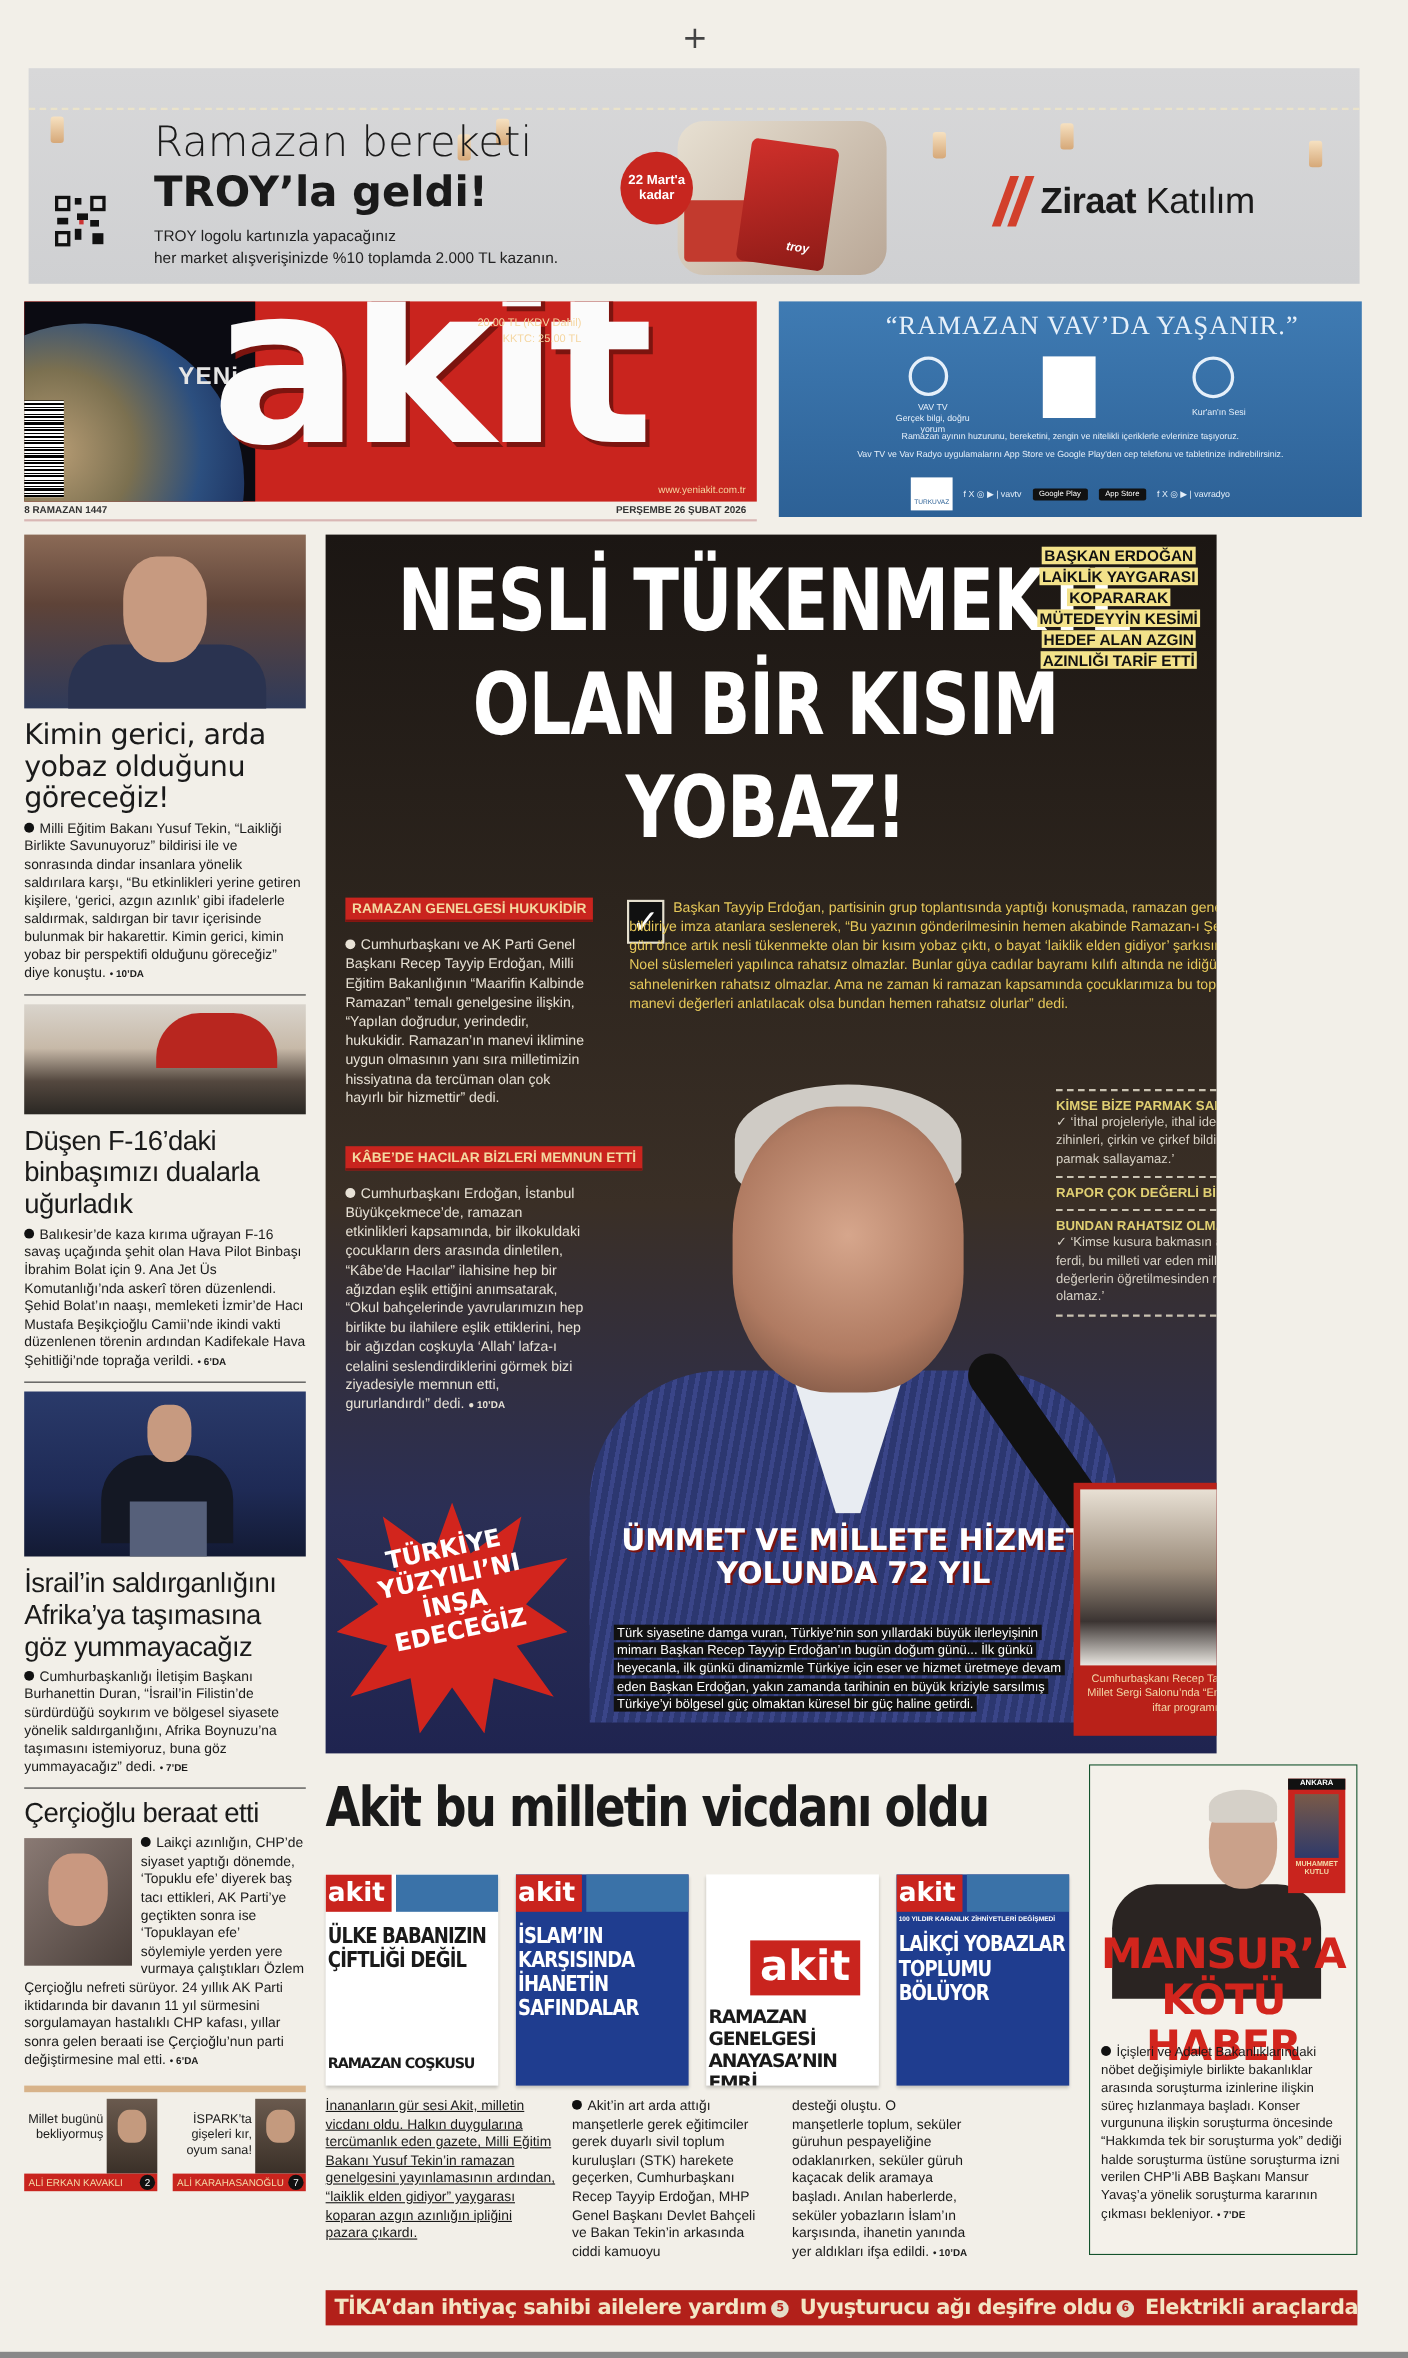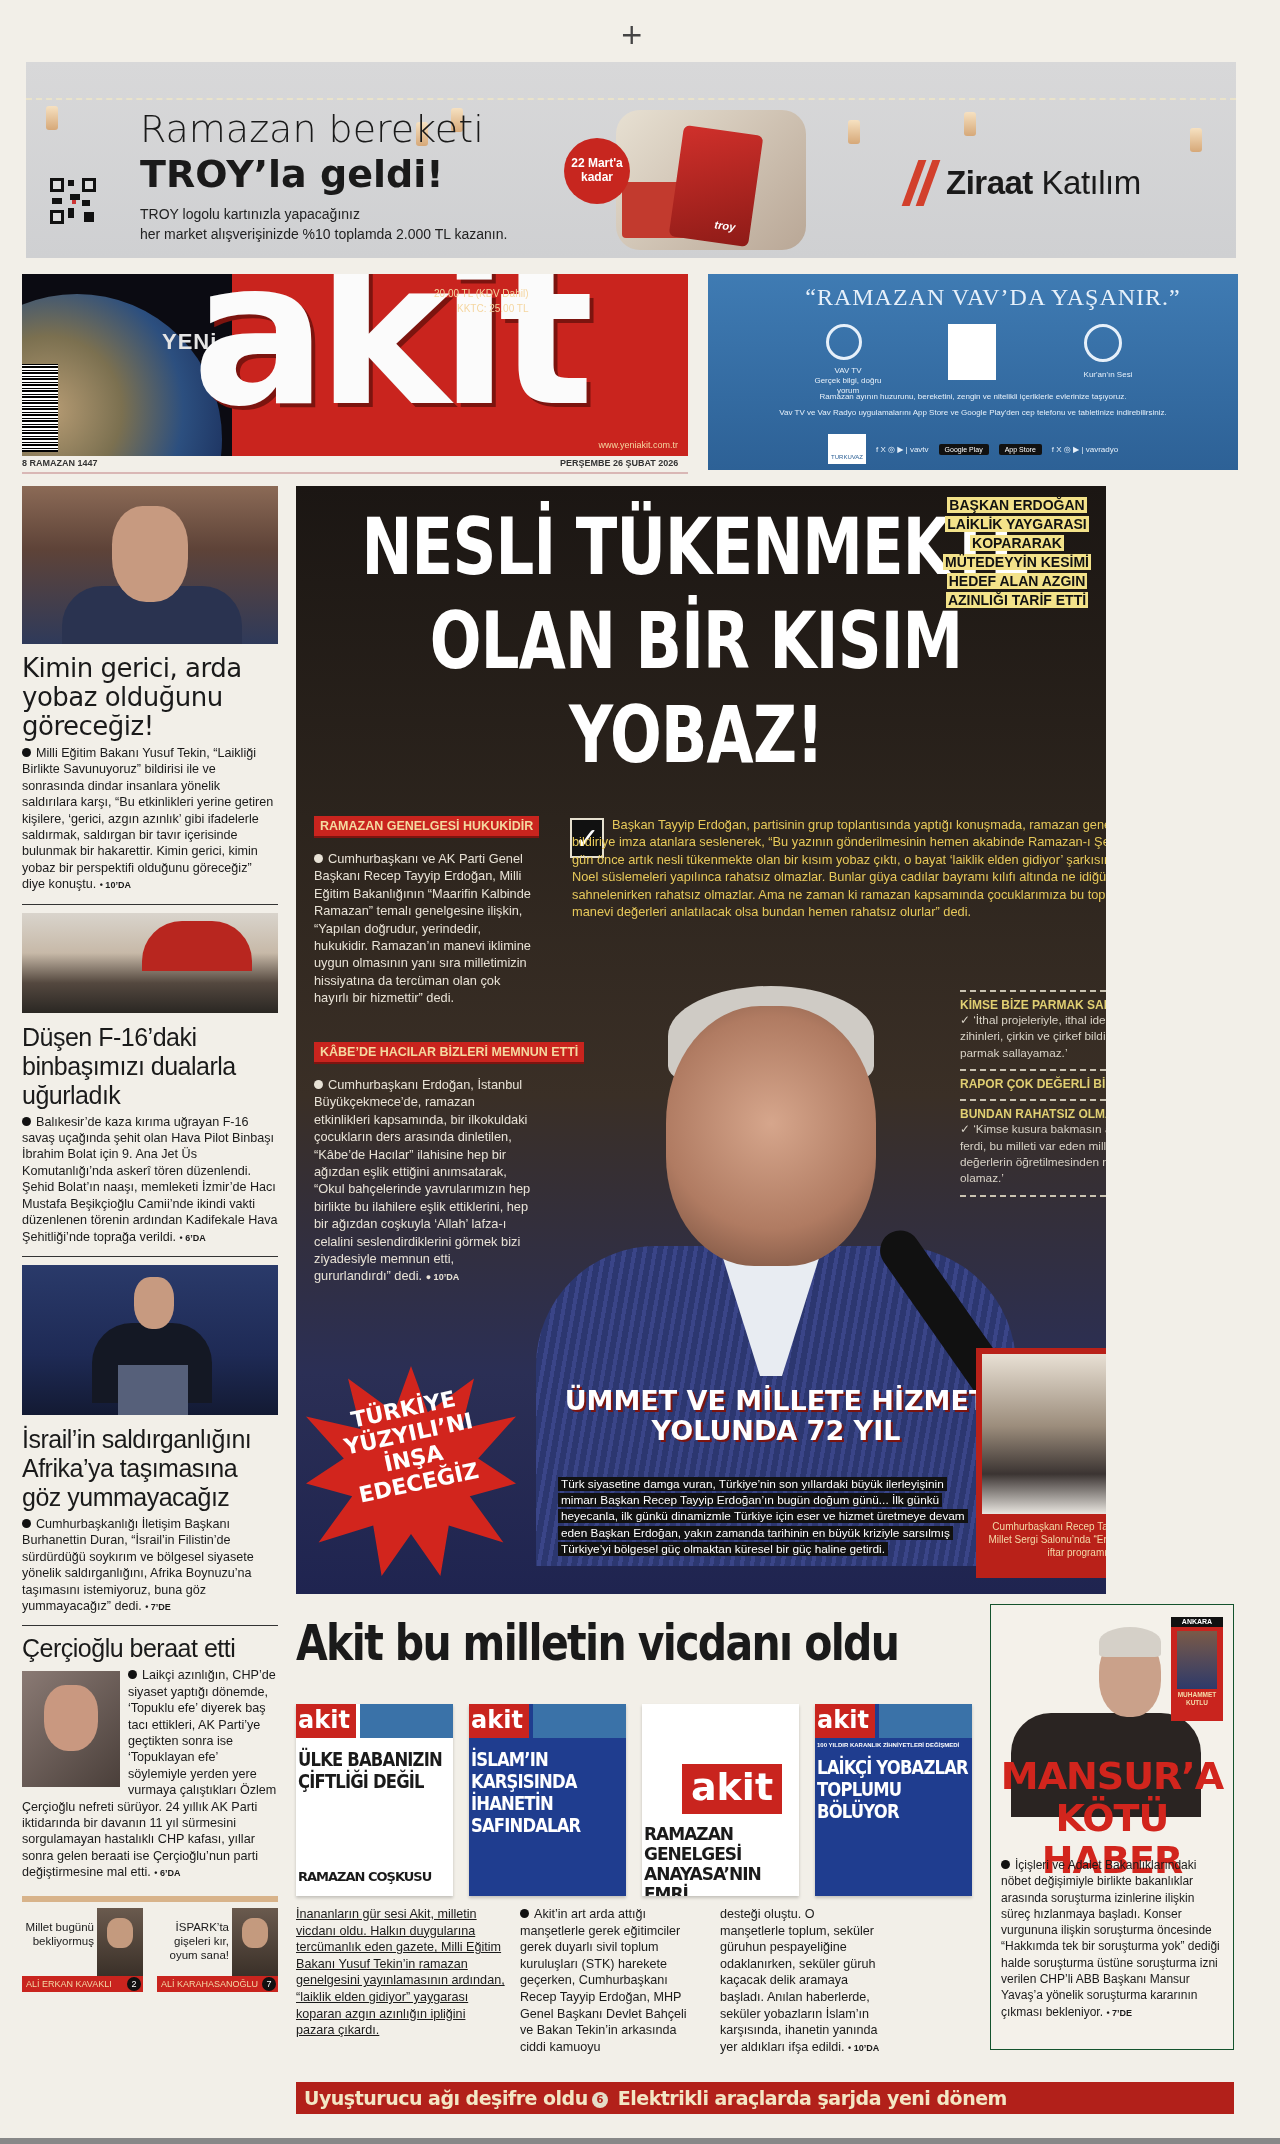--- a/index.html
+++ b/index.html
@@ -361,16 +361,17 @@
   <div class="ankara">
     <div class="ankara-top">ANKARA</div>
     <div class="ankara-face"></div>
     <div class="ankara-name">MUHAMMET KUTLU</div>
   </div>
   <div class="mansur-head">MANSUR’A KÖTÜ HABER</div>
   <div class="mansur-body"><span class="bullet"></span><span>İçişleri ve Adalet Bakanlıklarındaki nöbet değişimiyle birlikte bakanlıklar arasında soruşturma izinlerine ilişkin süreç hızlanmaya başladı. Konser vurgununa ilişkin soruşturma öncesinde “Hakkımda tek bir soruşturma yok” dediği halde soruşturma üstüne soruşturma izni verilen CHP’li ABB Başkanı Mansur Yavaş’a yönelik soruşturma kararının çıkması bekleniyor.</span> <span class="ref">• 7’DE</span></div>
 </div>
 
 <div class="abs ticker">
+  <span><span>TİKA’dan ihtiyaç sahibi ailelere yardım</span><span class="num">5</span></span>
   <span><span>Uyuşturucu ağı deşifre oldu</span><span class="num">6</span></span>
   <span><span>Elektrikli araçlarda şarjda yeni dönem</span></span>
 </div>
 <div class="abs bottom-bar"></div>
 
 </body></html>

